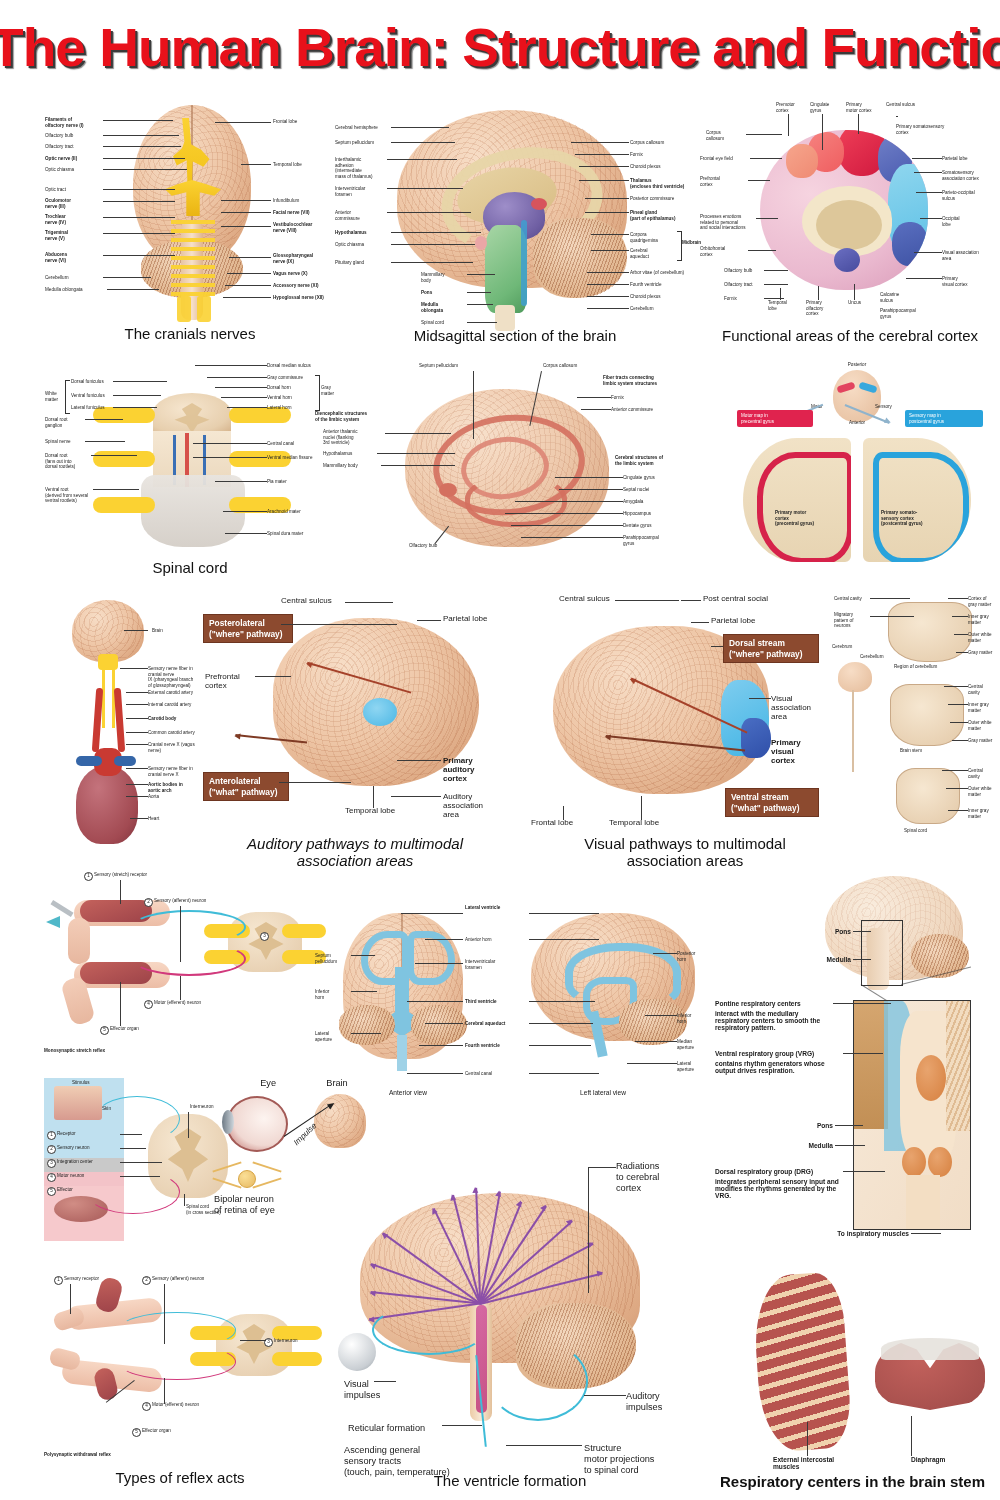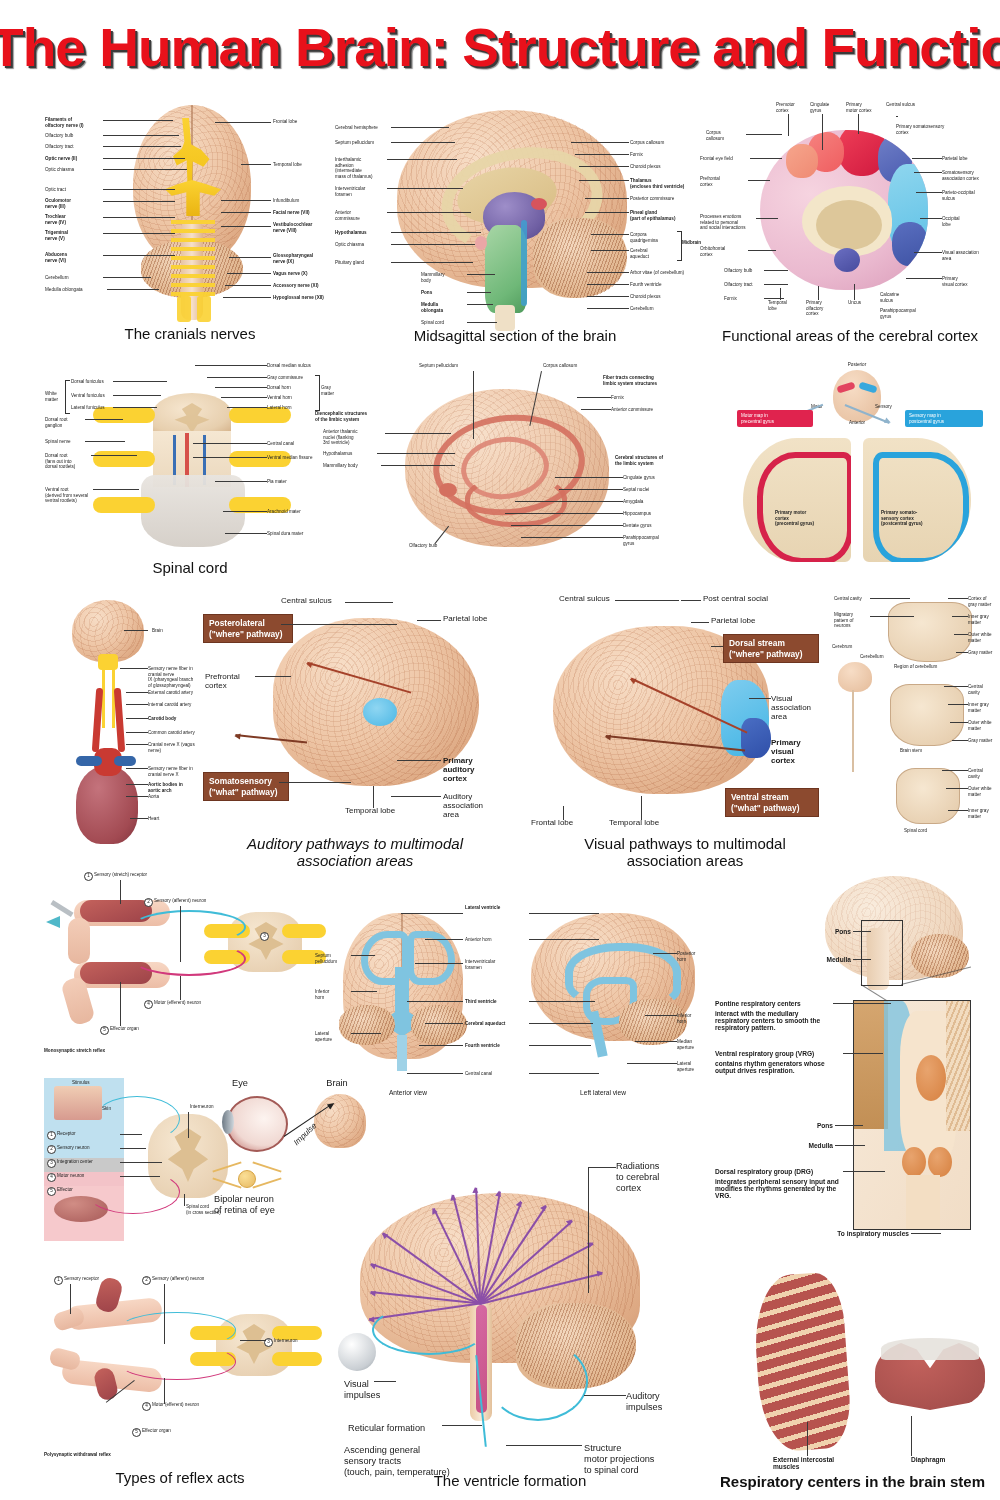--- a/index.html
+++ b/index.html
@@ -569,21 +569,21 @@
     <div class="lbl8 b" style="position:absolute;left:258px;top:166px;width:60px;white-space:pre-line;font-weight:bold;">Primary
 auditory
 cortex</div>
     <div class="lbl8" style="position:absolute;left:258px;top:202px;width:60px;white-space:pre-line;">Auditory
 association
 area</div>
     <div class="lbl8" style="position:absolute;left:160px;top:216px;width:60px;">Temporal lobe</div>
 
     <div class="callout" style="left:18px;top:24px;width:78px;">Posterolateral
 ("where" pathway)</div>
-    <div class="callout" style="left:18px;top:182px;width:74px;">Somatosensory
+    <div class="callout" style="left:18px;top:182px;width:74px;">Anterolateral
 ("what" pathway)</div>
 
     <div class="ldr" style="left:160px;top:12px;width:48px;"></div>
     <div class="ldr" style="left:232px;top:30px;width:24px;"></div>
     <div class="ldr" style="left:70px;top:86px;width:36px;"></div>
     <div class="ldr" style="left:212px;top:170px;width:44px;"></div>
     <div class="ldr" style="left:206px;top:206px;width:50px;"></div>
     <div class="vln" style="left:188px;top:196px;height:22px;"></div>
     <div class="ldr" style="left:96px;top:34px;width:116px;"></div>
     <div class="ldr" style="left:94px;top:192px;width:72px;"></div>
@@ -952,21 +952,21 @@
     <div class="vln" style="left:148px;top:34px;height:26px;"></div>
     <div class="vln" style="left:144px;top:116px;height:12px;"></div>
     <div class="ldr" style="left:80px;top:56px;width:22px;"></div>
     <div class="ldr" style="left:80px;top:70px;width:26px;"></div>
     <div class="ldr" style="left:80px;top:84px;width:42px;"></div>
     <div class="ldr" style="left:80px;top:98px;width:40px;"></div>
   </div>
 
   <div class="panel" style="left:210px;top:1078px;width:160px;height:180px;">
 
-    <div class="lbl9" style="position:absolute;left:22px;top:0;width:44px;text-align:left;">Eye</div>
+    <div class="lbl9" style="position:absolute;left:22px;top:0;width:44px;text-align:right;">Eye</div>
     <div style="position:absolute;left:16px;top:18px;width:58px;height:52px;border-radius:50%;
                 background:radial-gradient(ellipse at 62% 40%,#fdf4f0,#f0d8d2 60%,#b8645f 100%);
                 border:2px solid #a35a56;"></div>
     <div style="position:absolute;left:12px;top:32px;width:12px;height:24px;border-radius:50%;
                 background:linear-gradient(90deg,#6f7b86,#cfd7dd);"></div>
 
     <div class="lbl9" style="position:absolute;left:104px;top:0;width:46px;text-align:center;">Brain</div>
     <div class="brainblob" style="left:104px;top:16px;width:52px;height:54px;border-radius:50% 50% 42% 42%;">
         <div class="gyri"></div>
       </div>

